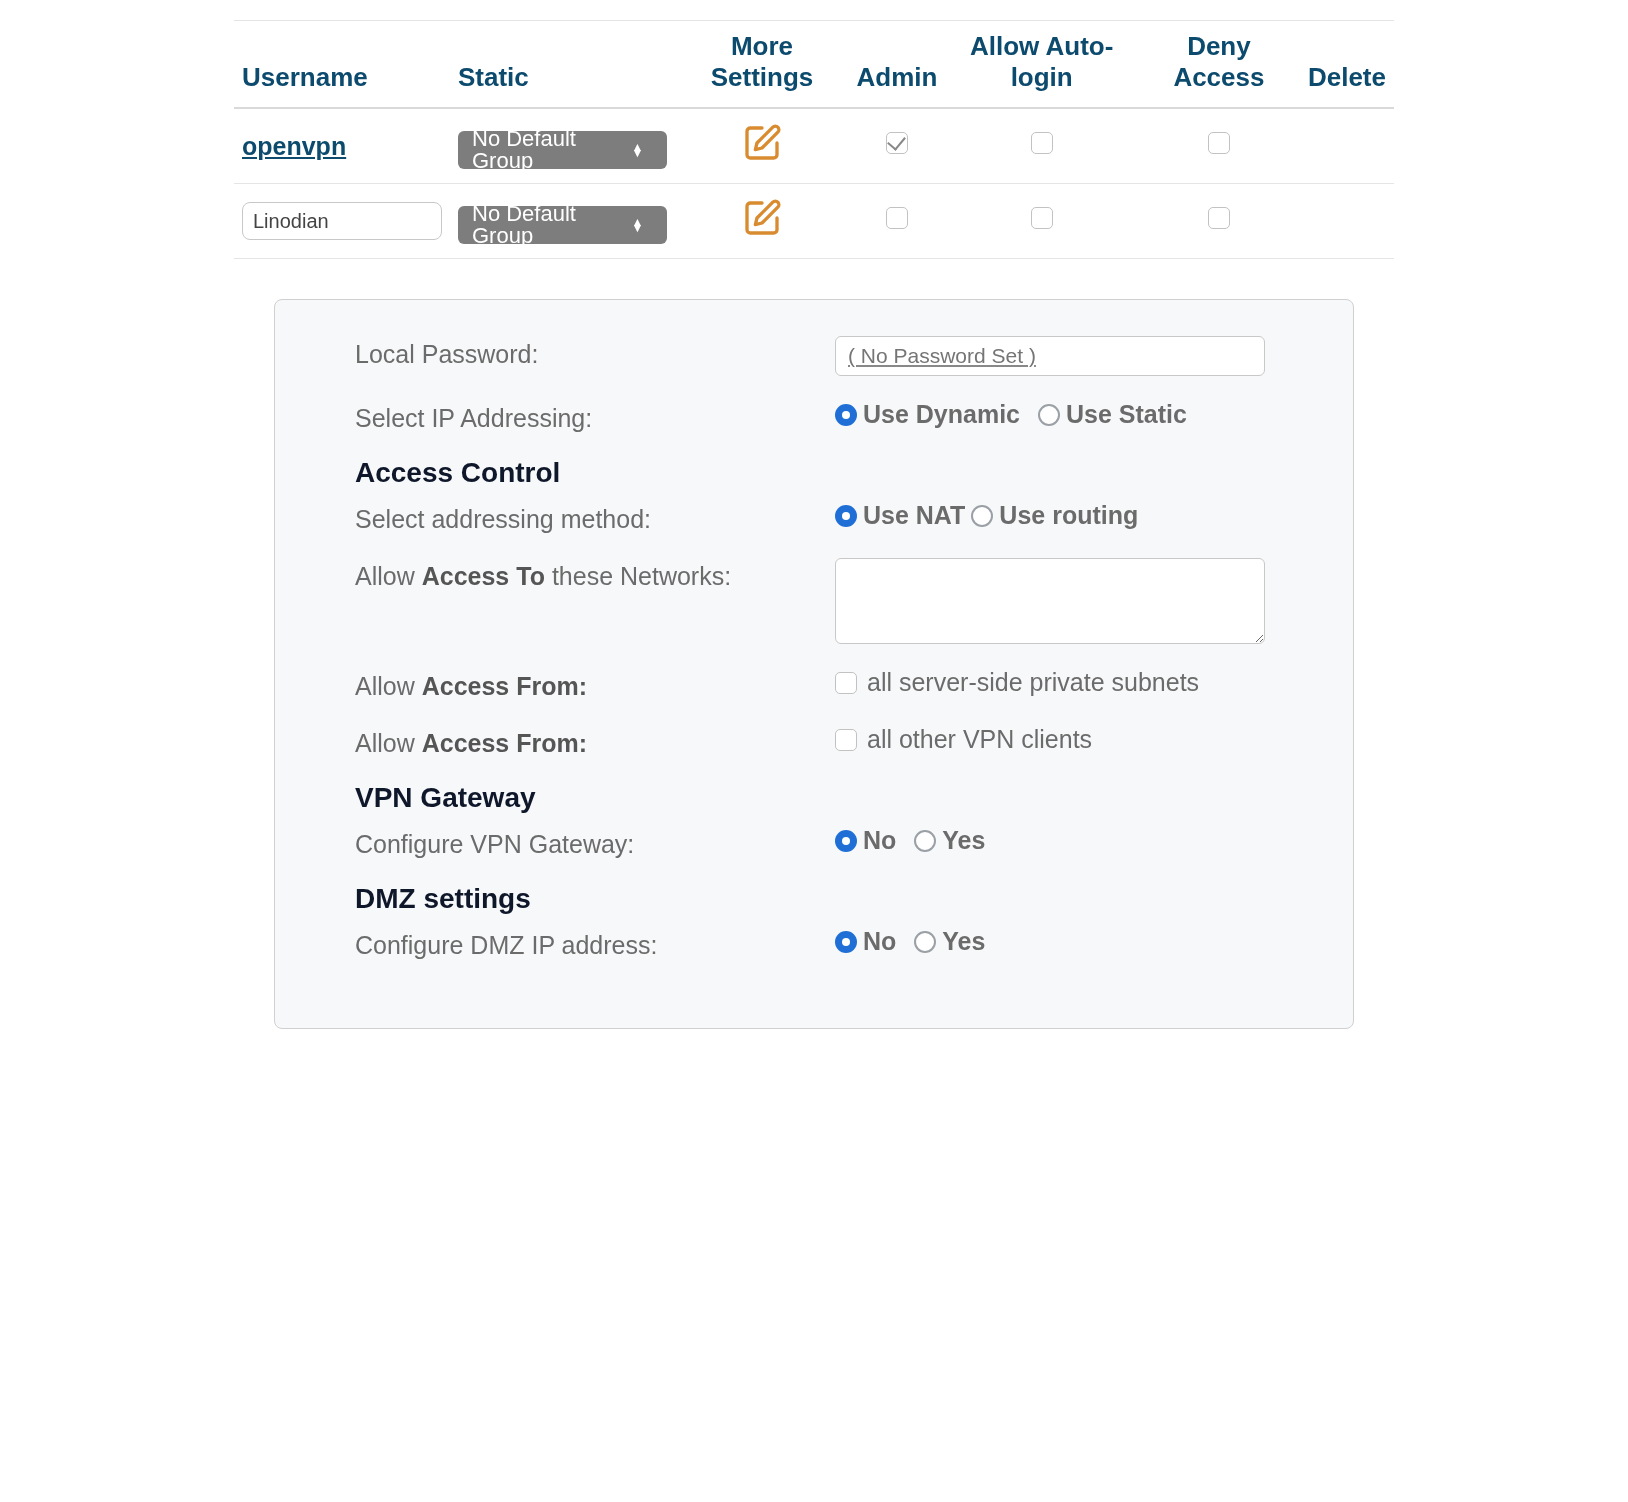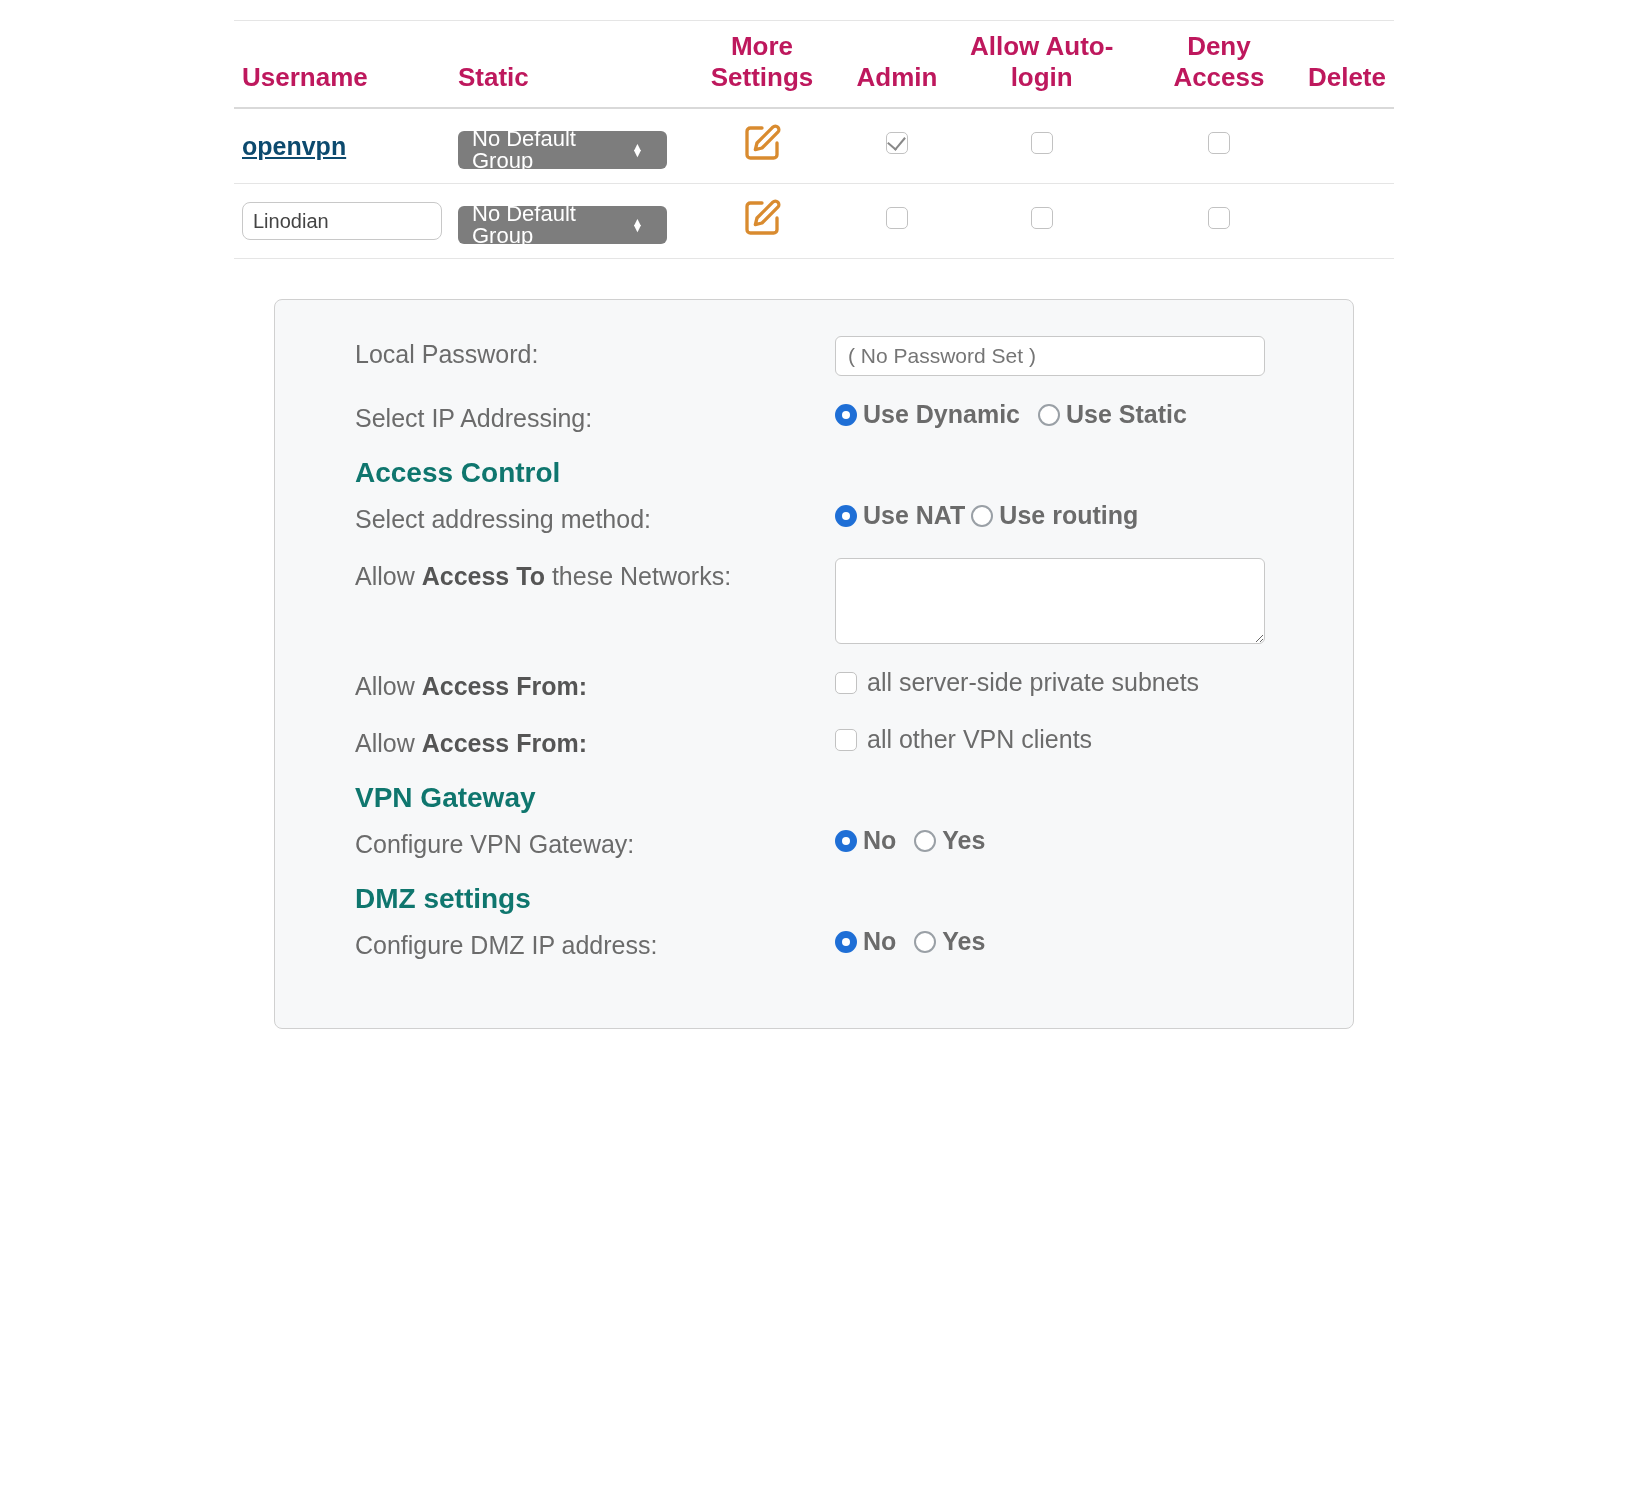--- a/index.html
+++ b/index.html
@@ -12,21 +12,21 @@
     font-size: 24px;
   }
   .wrap { max-width: 1160px; margin: 0 auto; }
 
   table.user-table {
     width: 100%;
     border-collapse: collapse;
   }
   table.user-table thead th {
     text-align: left;
-    color: #be185d;
+    color: #0c4a6e;
     font-weight: 700;
     font-size: 26px;
     padding: 10px 8px 14px 8px;
     border-bottom: 2px solid #d9d9d9;
     vertical-align: bottom;
   }
   table.user-table thead th.c { text-align: center; }
   table.user-table tbody td {
     padding: 14px 8px;
     border-bottom: 1px solid #e5e5e5;
@@ -110,35 +110,36 @@
   }
   .panel .row .val {
     flex: 1 1 auto;
     color: #6b6b6b;
     font-size: 25px;
     display: flex;
     align-items: center;
     flex-wrap: wrap;
   }
   .panel h3 {
-    color: #0f766e;
+    color: #0f172a;
     font-weight: 700;
     font-size: 28px;
     margin: 22px 0 12px 0;
   }
 
   .text-input {
     width: 430px;
     height: 40px;
     border: 1px solid #c8c8c8;
     border-radius: 6px;
     padding: 4px 12px;
     font-size: 21px;
     color: #888;
     background: #fff;
+    text-decoration: underline;
   }
   .textarea {
     width: 430px;
     height: 86px;
     border: 1px solid #c8c8c8;
     border-radius: 6px;
     padding: 6px 10px;
     font-size: 20px;
     background: #fff;
     resize: both;

